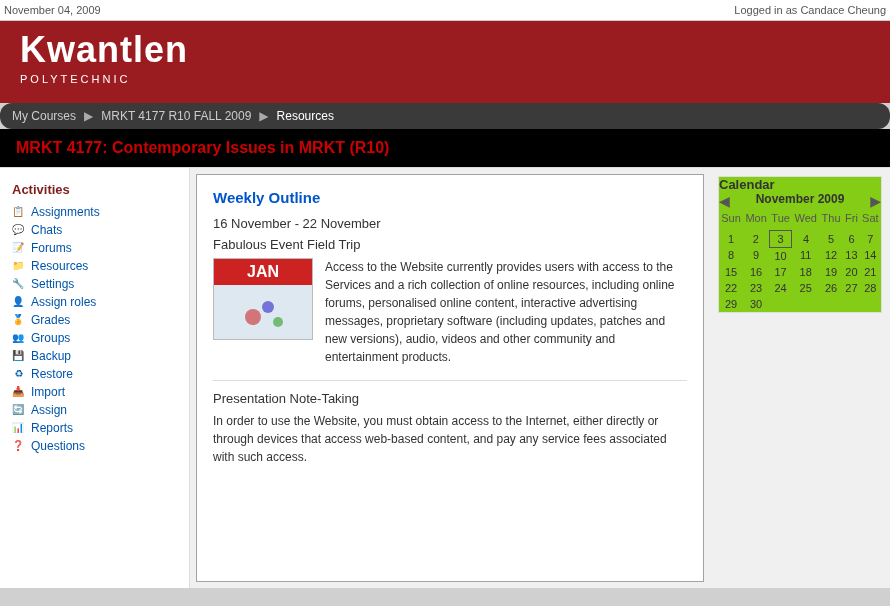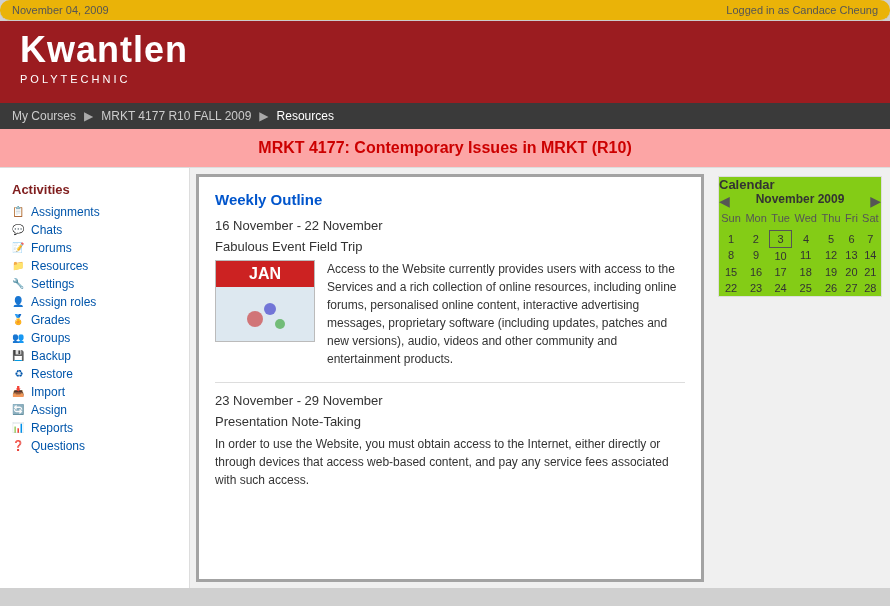--- a/index.html
+++ b/index.html
@@ -1,39 +1,39 @@
 <!DOCTYPE html>
 <html><head>
   <meta charset="utf-8">
   <style>
     * { margin: 0; padding: 0; box-sizing: border-box; }
     body { font-family: Arial, sans-serif; font-size: 13px; background: #d0d0d0; width: 890px; height: 606px; overflow: hidden; }
 
-    .top-bar { background: #eab308; border-bottom: 1px solid #ccc; padding: 4px 12px; display: flex; justify-content: space-between; align-items: center; font-size: 11px; color: #555; border-radius: 10px; }
+    .top-bar { background: #ffffff; border-bottom: 1px solid #ccc; padding: 4px 4px; display: flex; justify-content: space-between; align-items: center; font-size: 11px; color: #555; }
 
     .header { background: #9b1c20; padding: 8px 20px 14px 20px; display: flex; align-items: center; }
     .logo-text { color: #fff; }
     .logo-text .uni-name { font-size: 36px; font-weight: bold; letter-spacing: 1px; }
     .logo-text .sub-name { font-size: 11px; letter-spacing: 3px; line-height: 1.6; }
 
-    .nav-bar { background: #3a3a3a; padding: 6px 12px; display: flex; align-items: center; gap: 6px; font-size: 12px; color: #ccc; }
+    .nav-bar { background: #3a3a3a; padding: 6px 12px; display: flex; align-items: center; gap: 6px; font-size: 12px; color: #ccc; border-radius: 12px; }
     .nav-bar a { color: #ccc; text-decoration: none; }
     .nav-bar .arrow { color: #aaa; margin: 0 2px; }
     .nav-bar .current { color: #fff; }
 
-    .page-title { padding: 10px 16px; font-size: 16px; font-weight: bold; color: #c00; background: #fca5a5; border-bottom: 1px solid #ddd; text-align: center; }
+    .page-title { padding: 10px 16px; font-size: 16px; font-weight: bold; color: #c00; background: #000000; border-bottom: 1px solid #ddd; }
 
     .main-content { display: flex; background: #f0f0f0; height: calc(606px - 28px - 88px - 32px - 38px); }
 
     .sidebar { width: 190px; background: #fff; border-right: 1px solid #ddd; padding: 10px 0; flex-shrink: 0; overflow-y: auto; }
     .sidebar h3 { font-size: 13px; font-weight: bold; padding: 4px 12px 6px; color: #7f1d1d; }
     .sidebar-item { display: flex; align-items: center; gap: 5px; padding: 2px 12px; font-size: 12px; color: #0055aa; cursor: pointer; text-decoration: none; }
     .sidebar-icon { width: 14px; height: 14px; display: inline-flex; align-items: center; justify-content: center; font-size: 10px; flex-shrink: 0; }
 
-    .content-area { flex: 1; padding: 14px 16px; overflow-y: auto; background: #fff; margin: 6px; border: 3px solid #a3a3a3; }
+    .content-area { flex: 1; padding: 14px 16px; overflow-y: auto; background: #fff; margin: 6px; border: 1px solid #a3a3a3; }
     .content-title { font-size: 15px; color: #0055cc; font-weight: bold; margin-bottom: 10px; }
     .week-header { font-size: 13px; color: #333; margin: 8px 0 6px; font-weight: normal; }
     .event-title { font-size: 13px; font-weight: normal; color: #333; margin-bottom: 6px; }
     .event-block { display: flex; gap: 12px; margin-bottom: 14px; }
     .event-image { width: 100px; height: 82px; background: #e8e8e8; border: 1px solid #bbb; flex-shrink: 0; position: relative; display: flex; flex-direction: column; align-items: flex-end; }
     .event-image .month-label { background: #cc2222; color: #fff; width: 100%; text-align: center; font-size: 16px; font-weight: bold; padding: 4px 0; }
     .event-image .img-body { width: 100%; height: 60px; background: #dde8f0; display: flex; align-items: center; justify-content: center; }
     .event-text { font-size: 12px; color: #333; line-height: 1.5; }
     .divider { border: none; border-top: 1px solid #ddd; margin: 10px 0; }
 
@@ -156,21 +156,20 @@
             <circle cx="35" cy="20" r="6" fill="#4444cc" opacity="0.7"></circle>
             <circle cx="45" cy="35" r="5" fill="#44aa44" opacity="0.7"></circle>
           </svg>
         </div>
       </div>
       <div class="event-text">Access to the Website currently provides users with access to the Services and a rich collection of online resources, including online forums, personalised online content, interactive advertising messages, proprietary software (including updates, patches and new versions), audio, videos and other community and entertainment products.</div>
     </div>
 
     <hr class="divider">
 
-    <div class="week-header">23 November - 29 November</div>
     <div class="event-title">Presentation Note-Taking</div>
     <div class="event-text">In order to use the Website, you must obtain access to the Internet, either directly or through devices that access web-based content, and pay any service fees associated with such access.</div>
   </div>
 
   <div class="right-panel">
     <div class="calendar-box">
       <div class="cal-title">Calendar</div>
       <div class="cal-month-row">
         <span class="cal-nav">◀</span>
         <div class="cal-month">November 2009</div>
@@ -227,18 +226,27 @@
             </tr>
             <tr>
               <td>22</td>
               <td>23</td>
               <td>24</td>
               <td>25</td>
               <td>26</td>
               <td>27</td>
               <td>28</td>
             </tr>
+            <tr>
+              <td>29</td>
+              <td>30</td>
+              <td class="empty"></td>
+              <td class="empty"></td>
+              <td class="empty"></td>
+              <td class="empty"></td>
+              <td class="empty"></td>
+            </tr>
           </tbody>
       </table>
     </div>
   </div>
 
 </div>
 
 </body></html>

